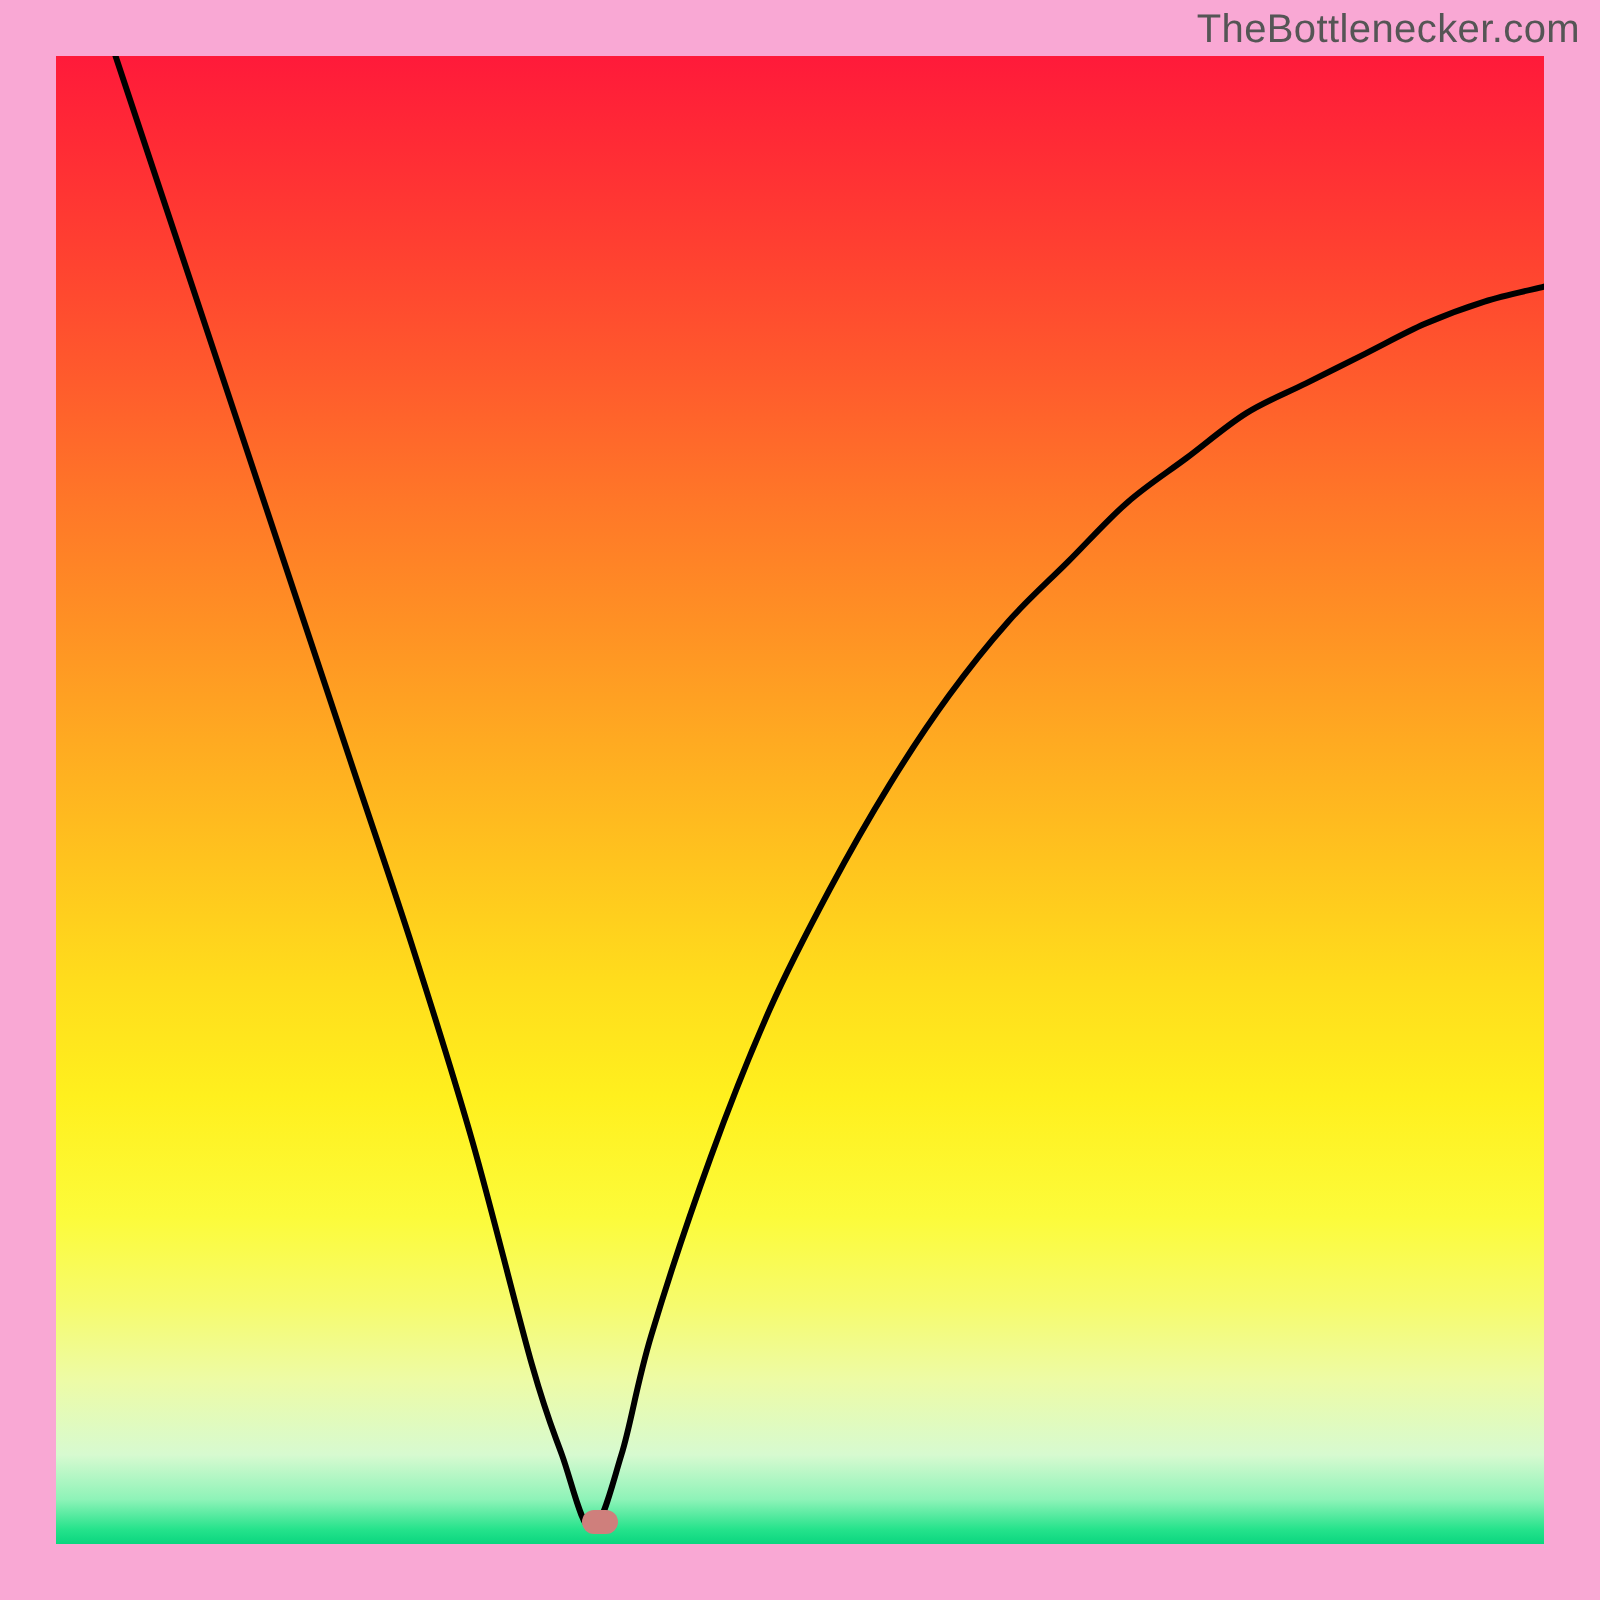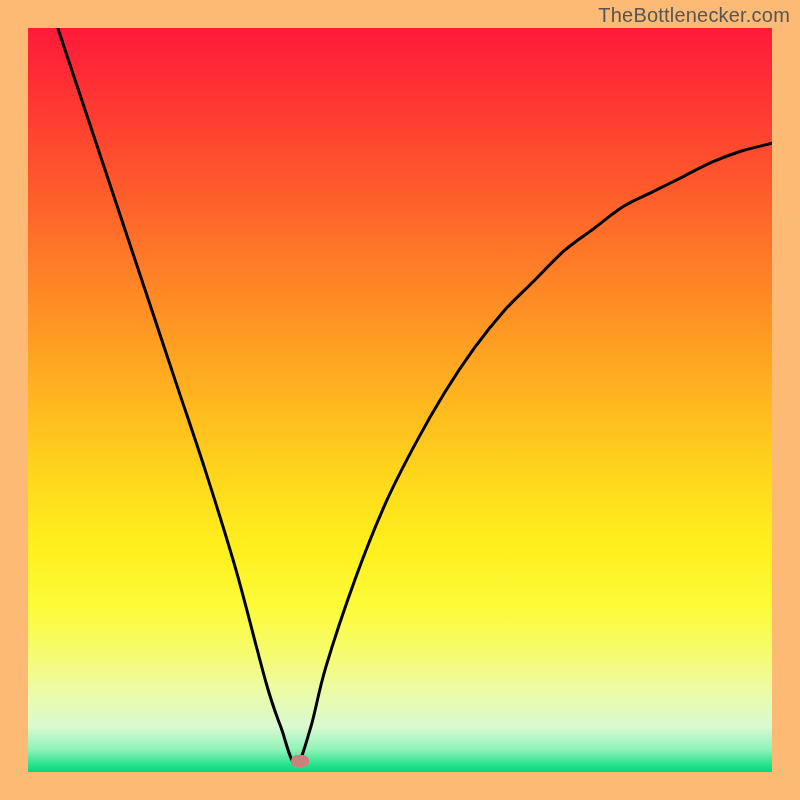--- a/index.html
+++ b/index.html
@@ -8,21 +8,21 @@
     width: 800px;
     height: 800px;
     overflow: hidden;
     background: #000;
     font-family: Arial, Helvetica, sans-serif;
   }
   .frame {
     position: relative;
     width: 800px;
     height: 800px;
-    background: #fdba74;
+    background: #f9a8d4;
   }
   .watermark {
     position: absolute;
     top: 4px;
     right: 10px;
     color: #555;
     font-size: 20px;
     letter-spacing: 0.2px;
     z-index: 10;
   }

